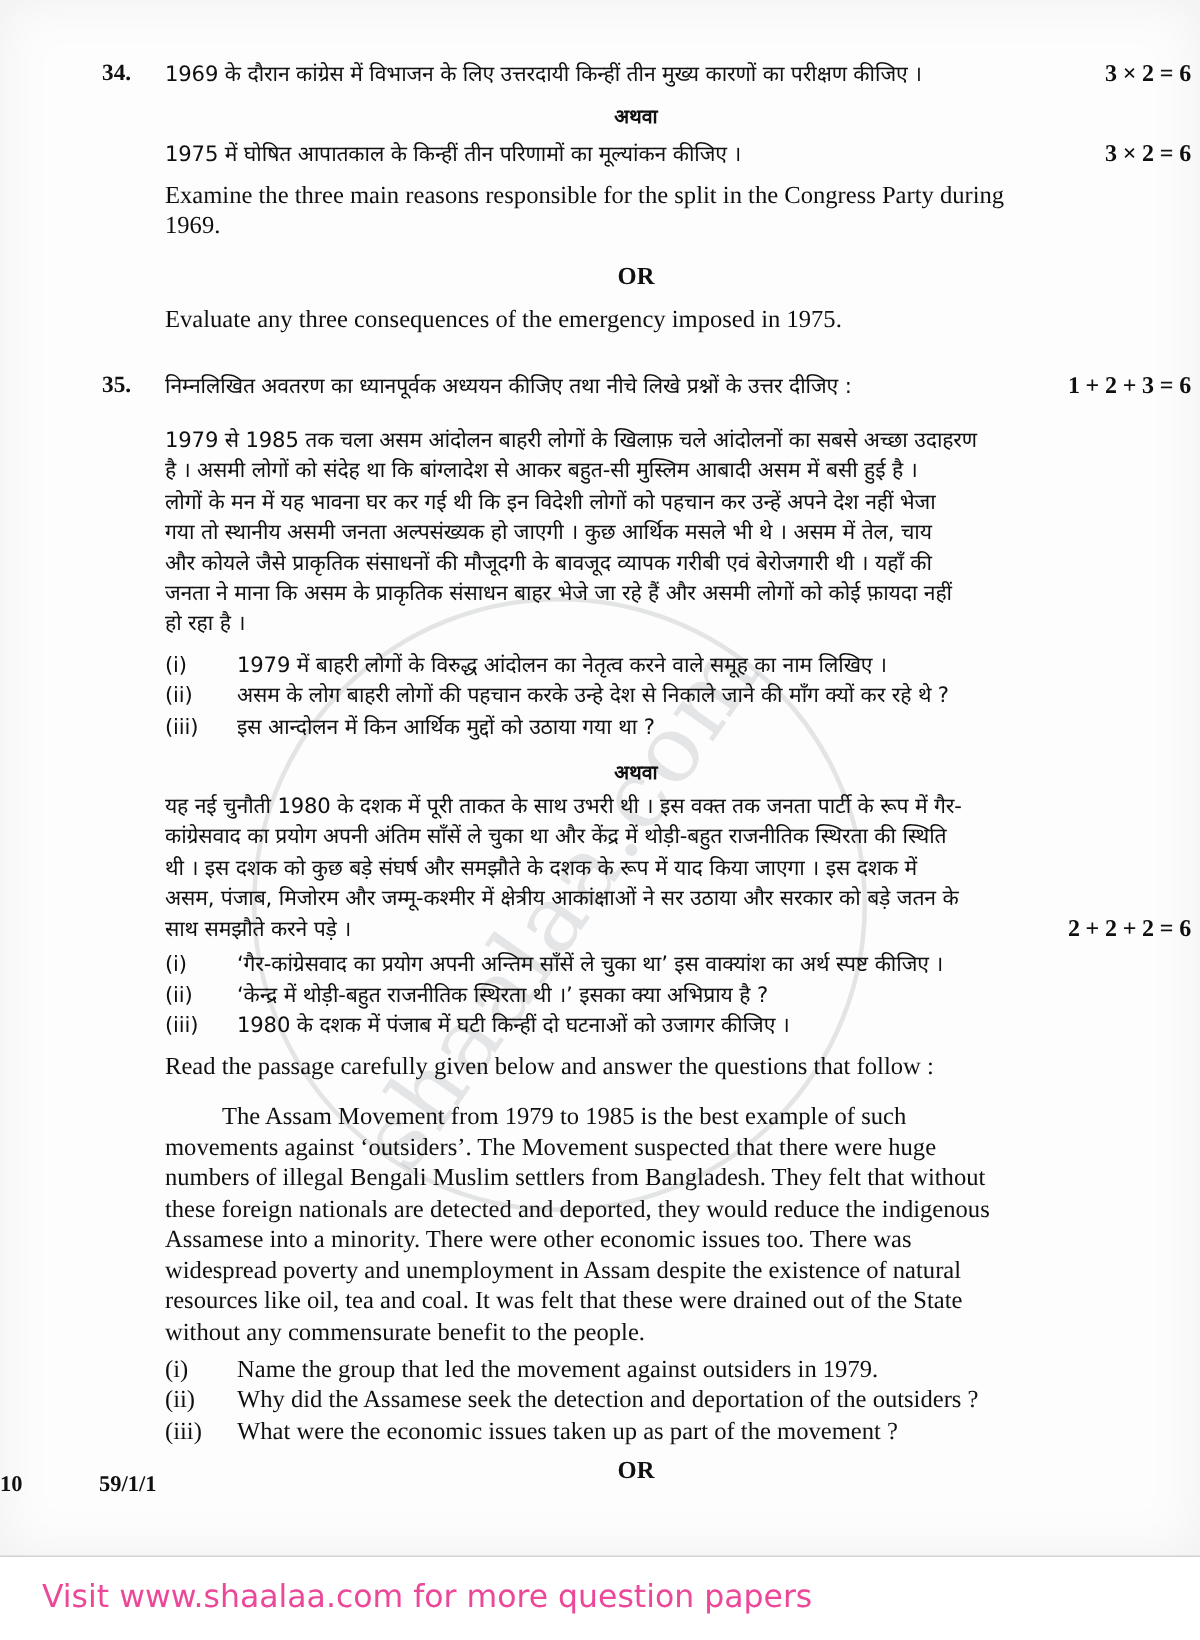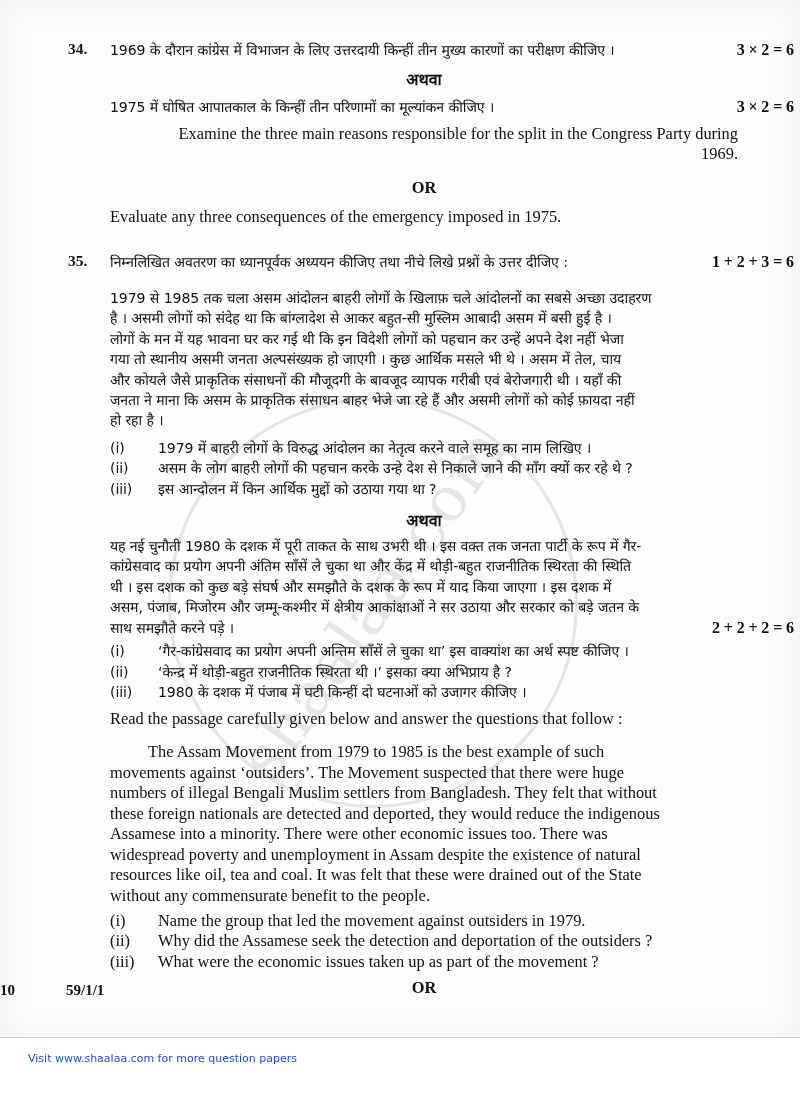--- a/index.html
+++ b/index.html
@@ -105,21 +105,21 @@
     font-size: 16px;
     margin-right: -56px;
   }
 
   .center-or {
     text-align: center;
     font-weight: bold;
   }
   .or-hi {
     font-family: "DejaVu Sans", sans-serif;
-    font-size: 16px;
+    font-size: 13px;
     font-weight: bold;
   }
   .or-en {
     font-family: "Liberation Serif", "DejaVu Serif", serif;
     font-size: 16.4px;
     font-weight: bold;
   }
 
   
   .subitem {
@@ -169,22 +169,22 @@
     width: 800px;
     height: 55px;
     background: #ffffff;
     z-index: 4;
   }
   .banner-text {
     position: absolute;
     left: 28px;
     top: 14px;
     font-family: "DejaVu Sans", sans-serif;
-    font-size: 11px;
-    color: #1d4ed8;
+    font-size: 21px;
+    color: #ec4899;
   }
   .sheet-divider {
     position:absolute;
     left:0; top:1037px; width:800px; height:1px;
     background: rgba(170,170,170,0.45);
     z-index: 3;
   }
 </style>
 </head>
 <body>
@@ -206,21 +206,21 @@
           <span>1969 के दौरान कांग्रेस में विभाजन के लिए उत्तरदायी किन्हीं तीन मुख्य कारणों का परीक्षण कीजिए ।</span>
         </div>
 
         <div class="center-or or-hi" style="margin-top:8px;">अथवा</div>
 
         <div class="hi line" style="margin-top:7px;">
           <span class="marks-inline">3 × 2 = 6</span>
           <span>1975 में घोषित आपातकाल के किन्हीं तीन परिणामों का मूल्यांकन कीजिए ।</span>
         </div>
 
-        <div class="en" style="margin-top:6px;text-align:right;">
+        <div class="en" style="margin-top:6px;">
           <div>Examine the three main reasons responsible for the split in the Congress Party during</div>
           <div>1969.</div>
         </div>
 
         <div class="center-or or-en" style="margin-top:13px;">OR</div>
 
         <div class="en" style="margin-top:9px;">
           <div>Evaluate any three consequences of the emergency imposed in 1975.</div>
         </div>
       </div>

